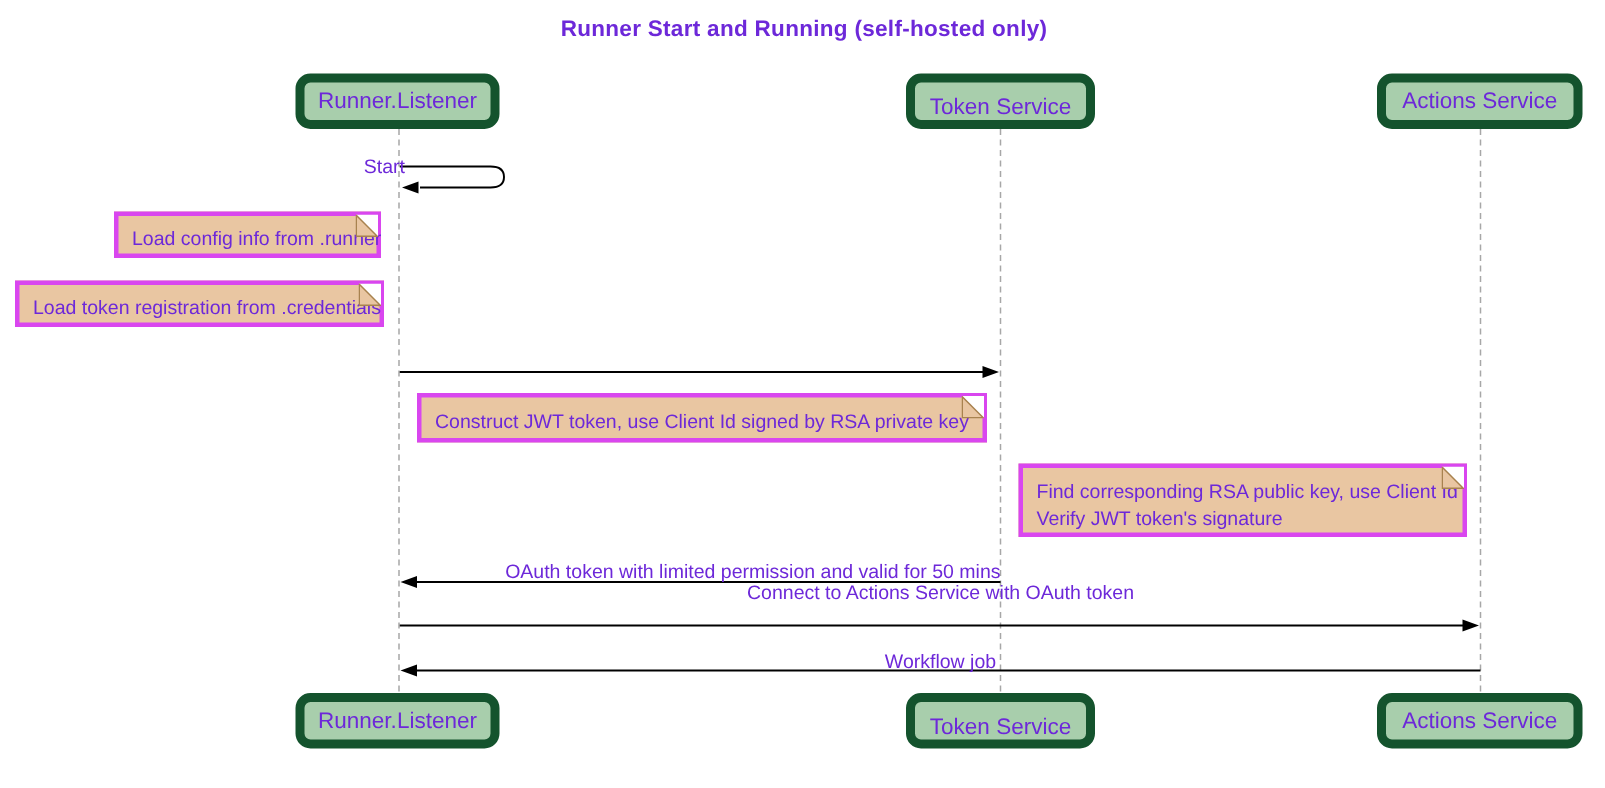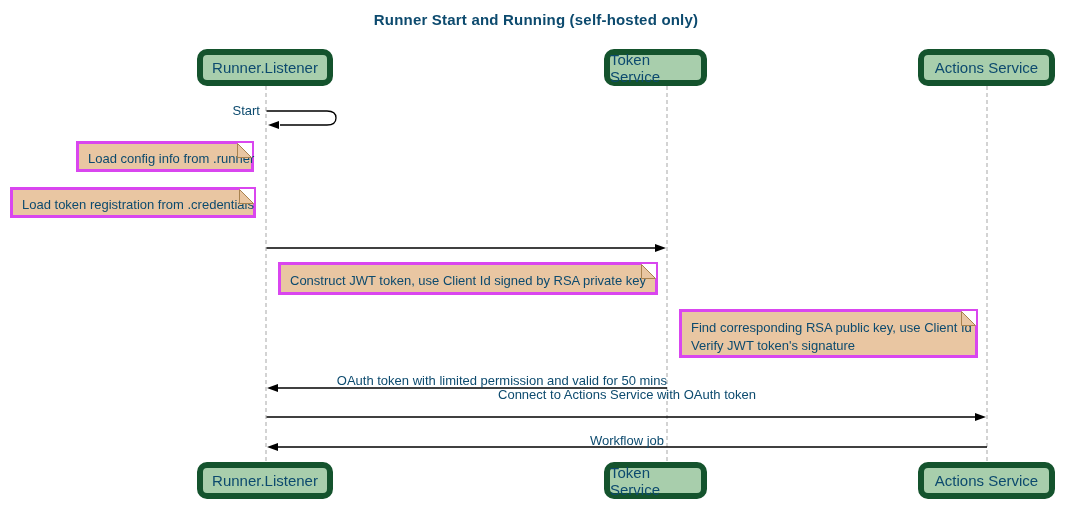--- a/index.html
+++ b/index.html
@@ -2,21 +2,21 @@
 <html><head>
 <meta charset="utf-8">
 <style>
   html,body { margin:0; padding:0; background:#ffffff; }
   #canvas {
     position: relative;
     width: 1070px;
     height: 525px;
     background: #ffffff;
     font-family: "Liberation Sans", sans-serif;
-    color: #0c4a6e;
+    color: #6d28d9;
     overflow: hidden;
   }
   #overlay {
     position: absolute;
     left: 0; top: 0;
     width: 1070px; height: 525px;
   }
   .title {
     position: absolute;
     left: 0; top: 11px;
@@ -34,29 +34,29 @@
     border-radius: 10px;
     box-sizing: border-box;
     display: flex;
     align-items: center;
     justify-content: center;
     font-size: 15px;
   }
   .p-top    { top: 49px; }
   .p-bottom { top: 462px; }
   .p-rl { left: 197px; width: 136px; }
-  .p-ts { left: 604px; width: 103px; }
+  .p-ts { left: 604px; width: 126px; align-items: flex-end; }
   .p-as { left: 918px; width: 137px; }
   .msg-label {
     position: absolute;
     font-size: 13px;
     line-height: 13px;
     white-space: nowrap;
   }
-  .lbl-start    { left: 180px; top: 104px; width: 80px;  text-align: right; }
+  .lbl-start    { left: 190px; top: 104px; width: 80px;  text-align: right; }
   .lbl-exchange { left: 267px; top: 235px; width: 400px; text-align: center; }
   .lbl-oauth    { left: 267px; top: 374px; width: 400px; text-align: right; }
   .lbl-connect  { left: 267px; top: 388px; width: 720px; text-align: center; }
   .lbl-workflow { left: 267px; top: 434px; width: 720px; text-align: center; }
   .note {
     position: absolute;
     background: #E9C6A2;
     border: 3px solid #d946ef;
     box-sizing: border-box;
     font-size: 13px;

